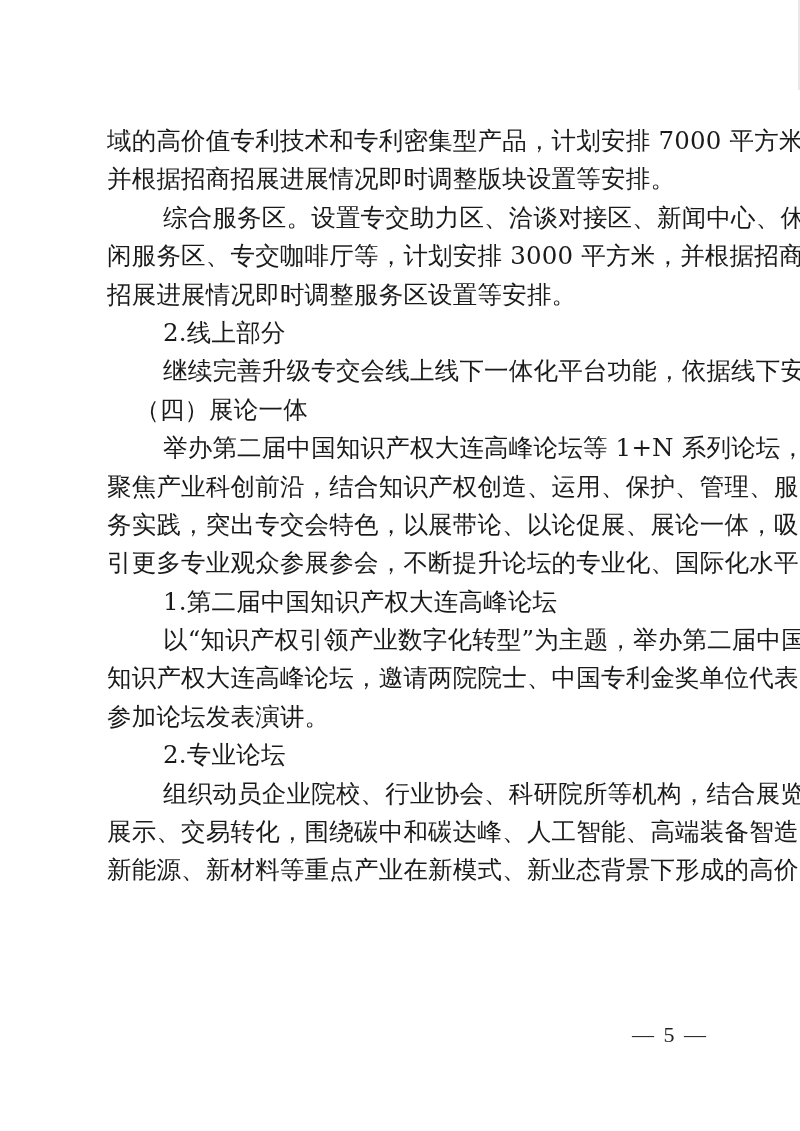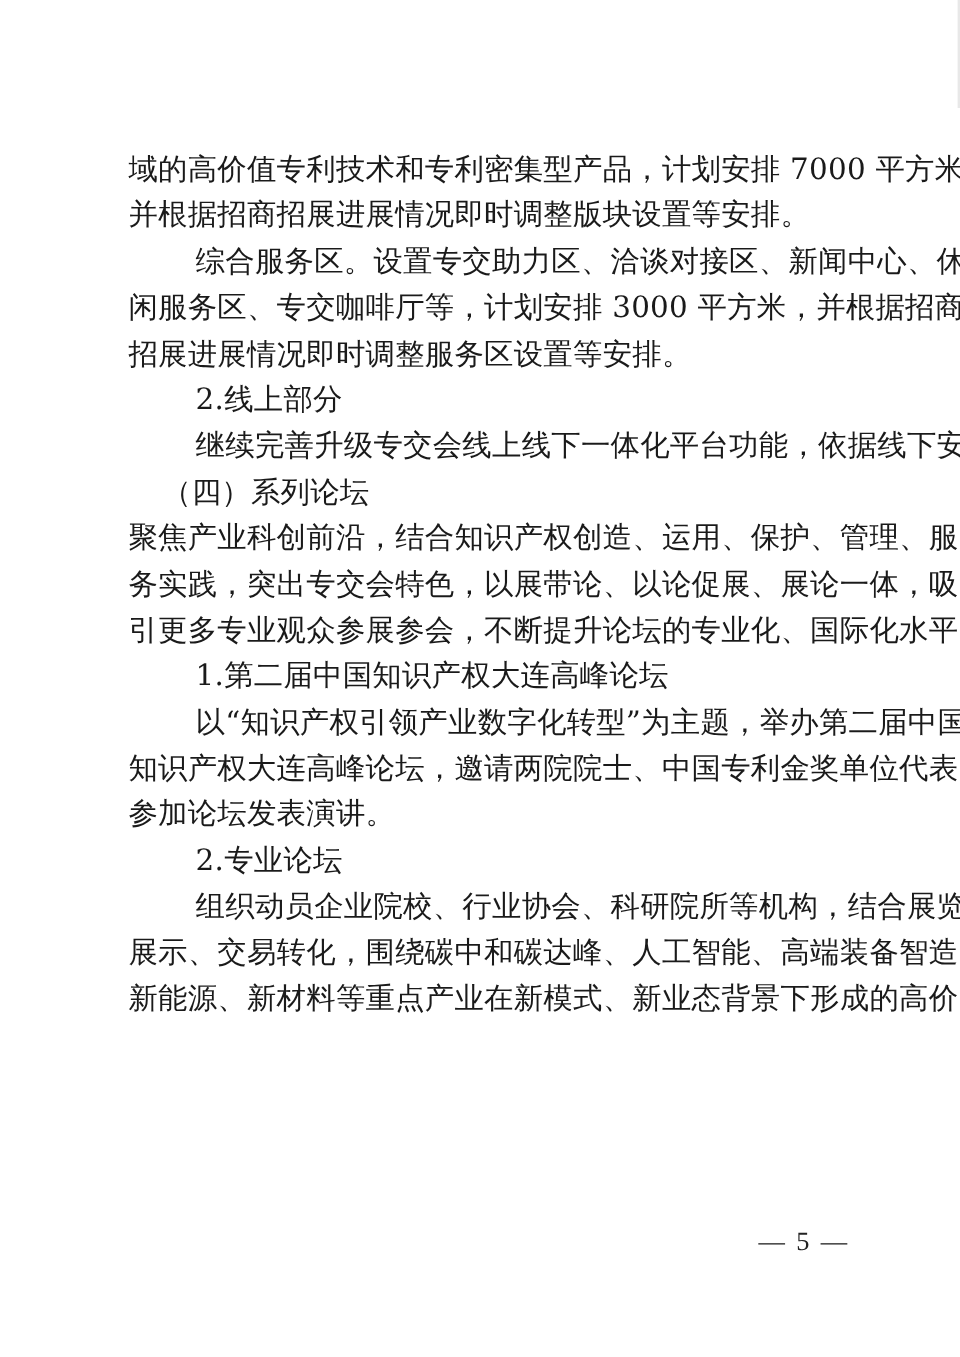--- a/index.html
+++ b/index.html
@@ -78,23 +78,24 @@
     <span class="line">闲服务区、专交咖啡厅等，计划安排 3000 平方米，并根据招商</span>
     <span class="line last">招展进展情况即时调整服务区设置等安排。</span>
   </div>
 
   <span class="line indent bold heading">2.线上部分</span>
 
   <div>
     <span class="line indent">继续完善升级专交会线上线下一体化平台功能，依据线下安</span>
   </div>
 
-  <span class="line indent heading" style="padding-left:28px;">（四）系列论坛</span>
+  <span class="line indent heading" style="padding-left:28px;">（四）展论一体</span>
 
   <div>
+    <span class="line indent">举办第二届中国知识产权大连高峰论坛等 1+N 系列论坛，</span>
     <span class="line">聚焦产业科创前沿，结合知识产权创造、运用、保护、管理、服</span>
     <span class="line">务实践，突出专交会特色，以展带论、以论促展、展论一体，吸</span>
     <span class="line">引更多专业观众参展参会，不断提升论坛的专业化、国际化水平。</span>
   </div>
 
   <span class="line indent bold heading">1.第二届中国知识产权大连高峰论坛</span>
 
   <div>
     <span class="line indent">以“知识产权引领产业数字化转型”为主题，举办第二届中国</span>
     <span class="line">知识产权大连高峰论坛，邀请两院院士、中国专利金奖单位代表、</span>

